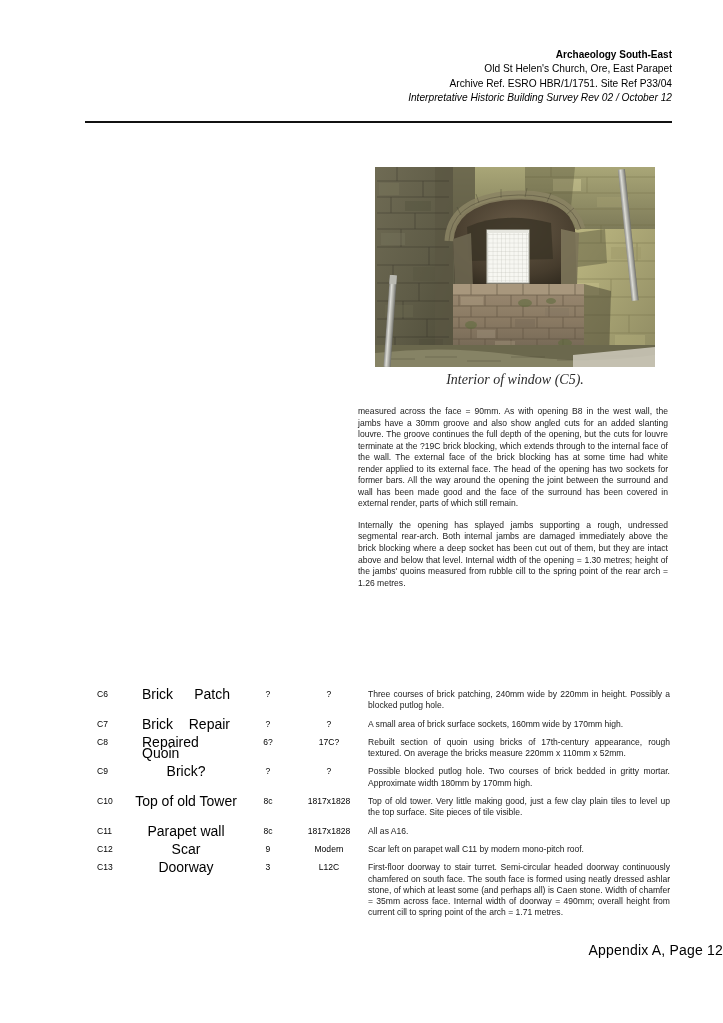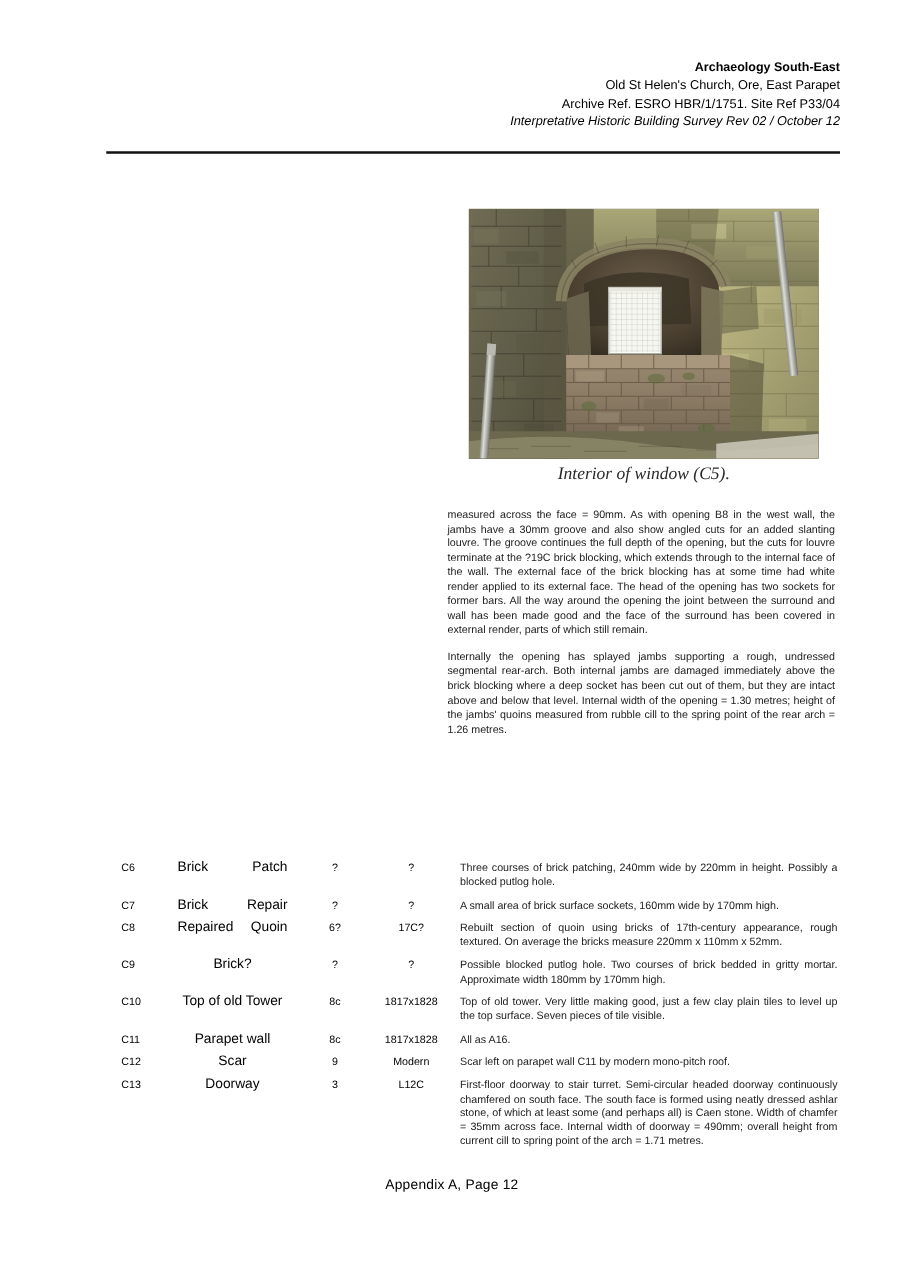--- a/index.html
+++ b/index.html
@@ -108,21 +108,21 @@
     flex: 0 0 44px;
     font-size: 8.55px;
     line-height: 11.3px;
     text-align: left;
     padding-left: 7px;
     box-sizing: border-box;
   }
   .c-name {
     width: 104px;
     flex: 0 0 104px;
-    font-size: 11px;
+    font-size: 14px;
     line-height: 11.3px;
     text-align: center;
   }
   .c-name.spread {
     text-align: justify;
     text-align-last: justify;
     padding: 0 8px;
     box-sizing: border-box;
   }
   .c-phase {
@@ -150,22 +150,22 @@
     color: #1b1b1b;
   }
   .c-desc.noj { text-align: left; }
 
   
   .footer {
     position: absolute;
     left: 0;
     top: 942px;
     width: 723px;
-    text-align: center;
-    font-size: 11px;
+    text-align: right;
+    font-size: 14px;
     letter-spacing: 0.2px;
   }
 </style>
 </head>
 <body>
 
 <div class="page">
 
   <div class="header">
     <div class="header-line bold">Archaeology South-East</div>
@@ -361,21 +361,21 @@
       <div class="c-phase">?</div>
       <div class="c-date">?</div>
       <div class="c-desc">Possible blocked putlog hole.  Two courses of brick bedded in gritty mortar.  Approximate width 180mm by 170mm high.</div>
     </div>
 
     <div class="trow">
       <div class="c-id">C10</div>
       <div class="c-name">Top of old Tower</div>
       <div class="c-phase">8c</div>
       <div class="c-date">1817x1828</div>
-      <div class="c-desc">Top of old tower.  Very little making good, just a few clay plain tiles to level up the top surface.  Seven pieces of tile visible.</div>
+      <div class="c-desc">Top of old tower.  Very little making good, just a few clay plain tiles to level up the top surface.  Site pieces of tile visible.</div>
     </div>
 
     <div class="trow">
       <div class="c-id">C11</div>
       <div class="c-name">Parapet wall</div>
       <div class="c-phase">8c</div>
       <div class="c-date">1817x1828</div>
       <div class="c-desc noj">All as A16.</div>
     </div>
 

